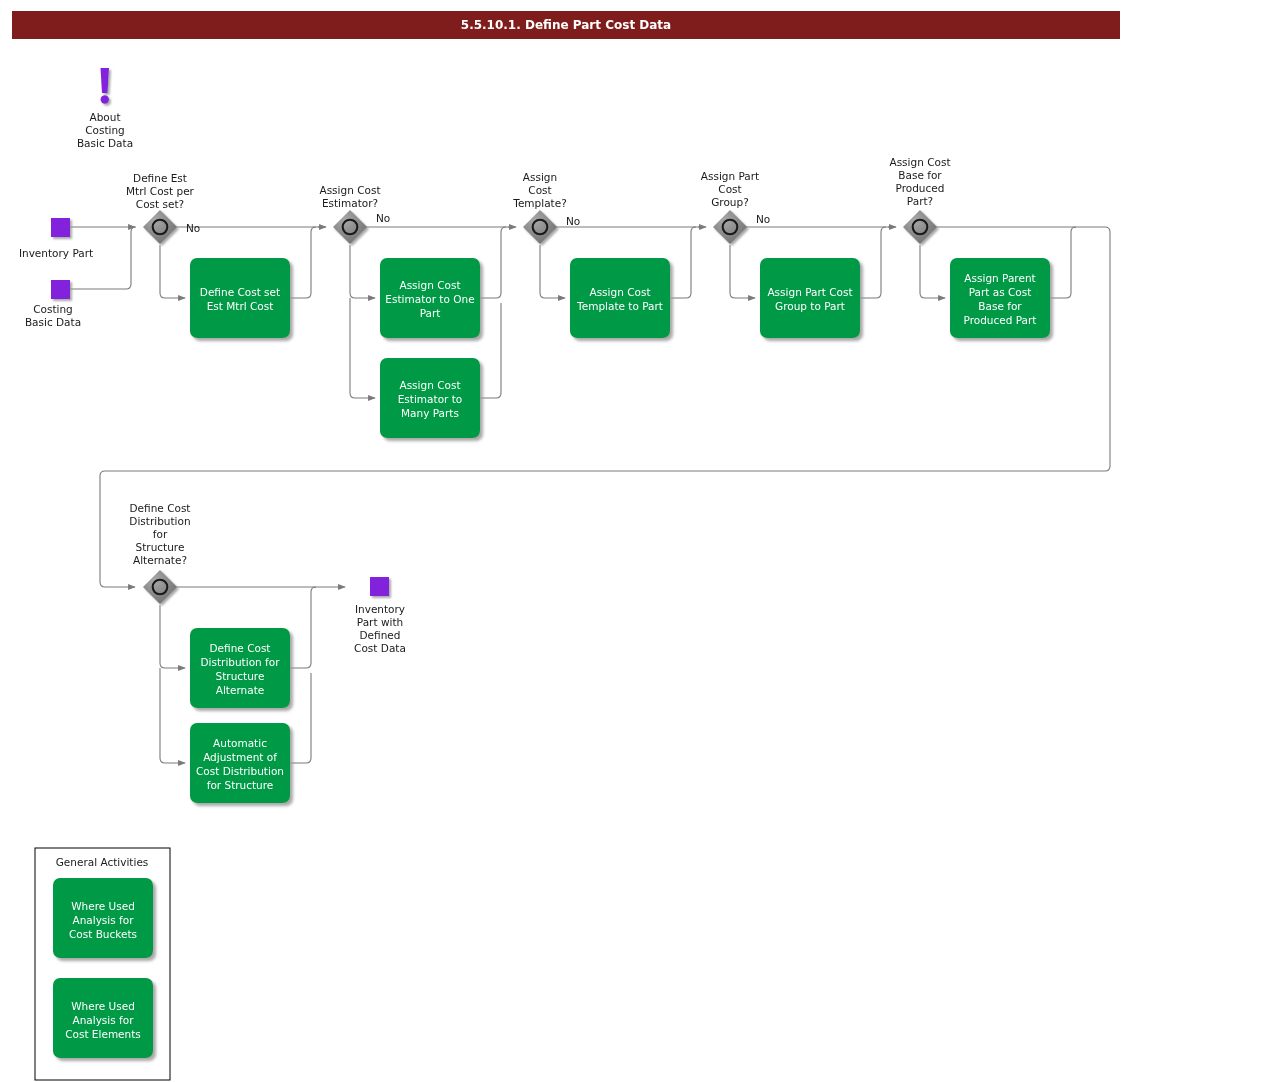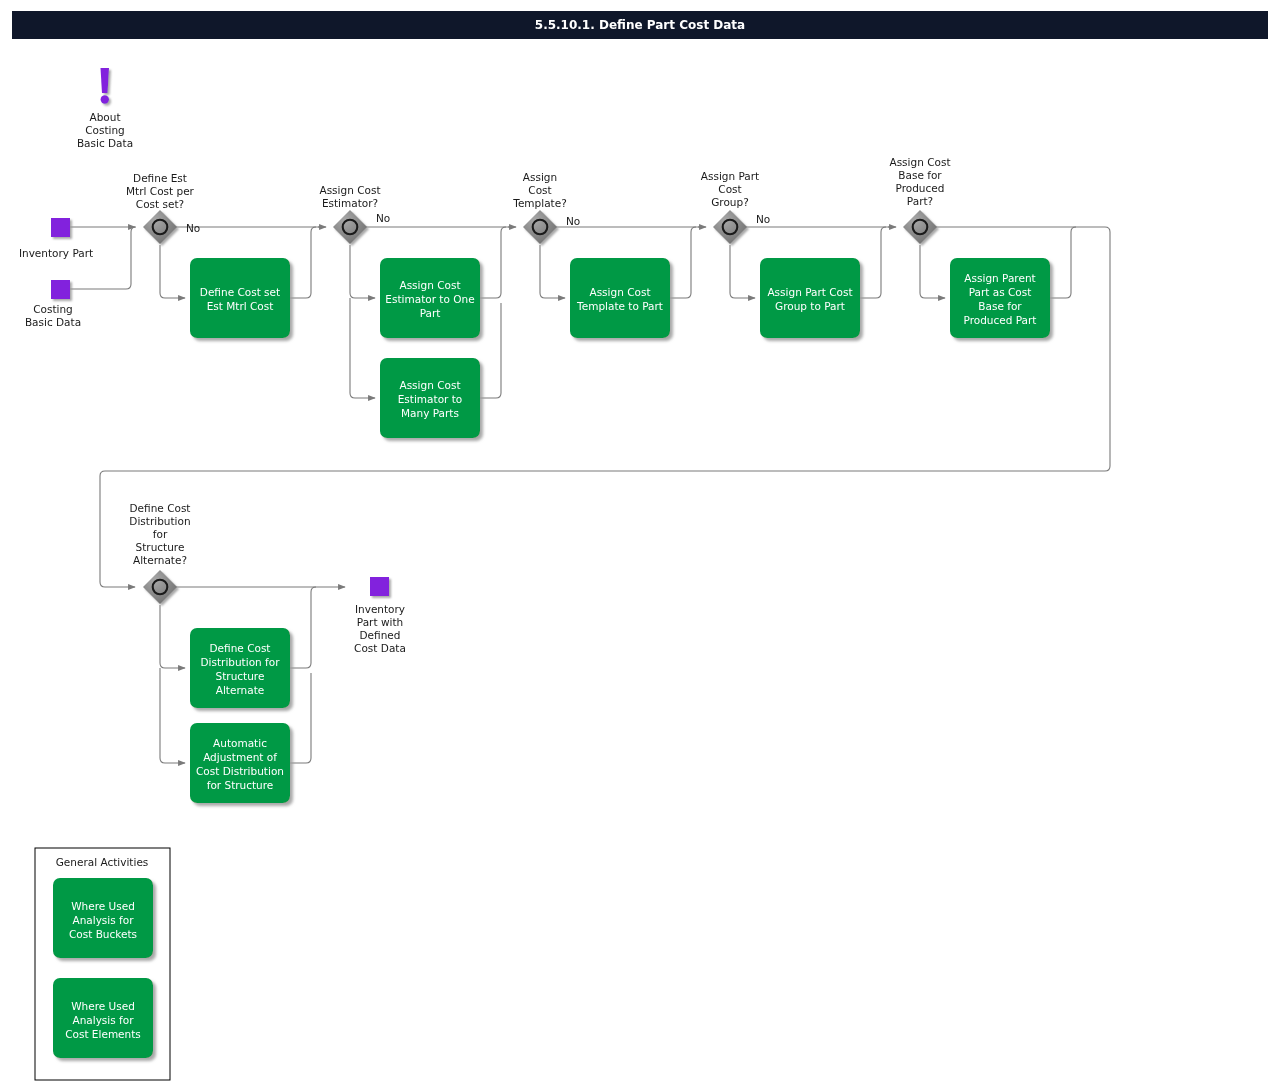--- a/index.html
+++ b/index.html
@@ -11,23 +11,23 @@
     width: 1280px;
     height: 1082px;
     position: relative;
     font-family: "DejaVu Sans", sans-serif;
     overflow: hidden;
   }
   #titlebar {
     position: absolute;
     left: 12px;
     top: 11px;
-    width: 1256px;
+    width: 1108px;
     height: 28px;
-    background: #0f172a;
+    background: #7f1d1d;
     display: flex;
     align-items: center;
     justify-content: center;
   }
   #titlebar .title-text {
     color: #ffffff;
     font-size: 12px;
     font-weight: bold;
     font-family: "DejaVu Sans", sans-serif;
     letter-spacing: 0px;

